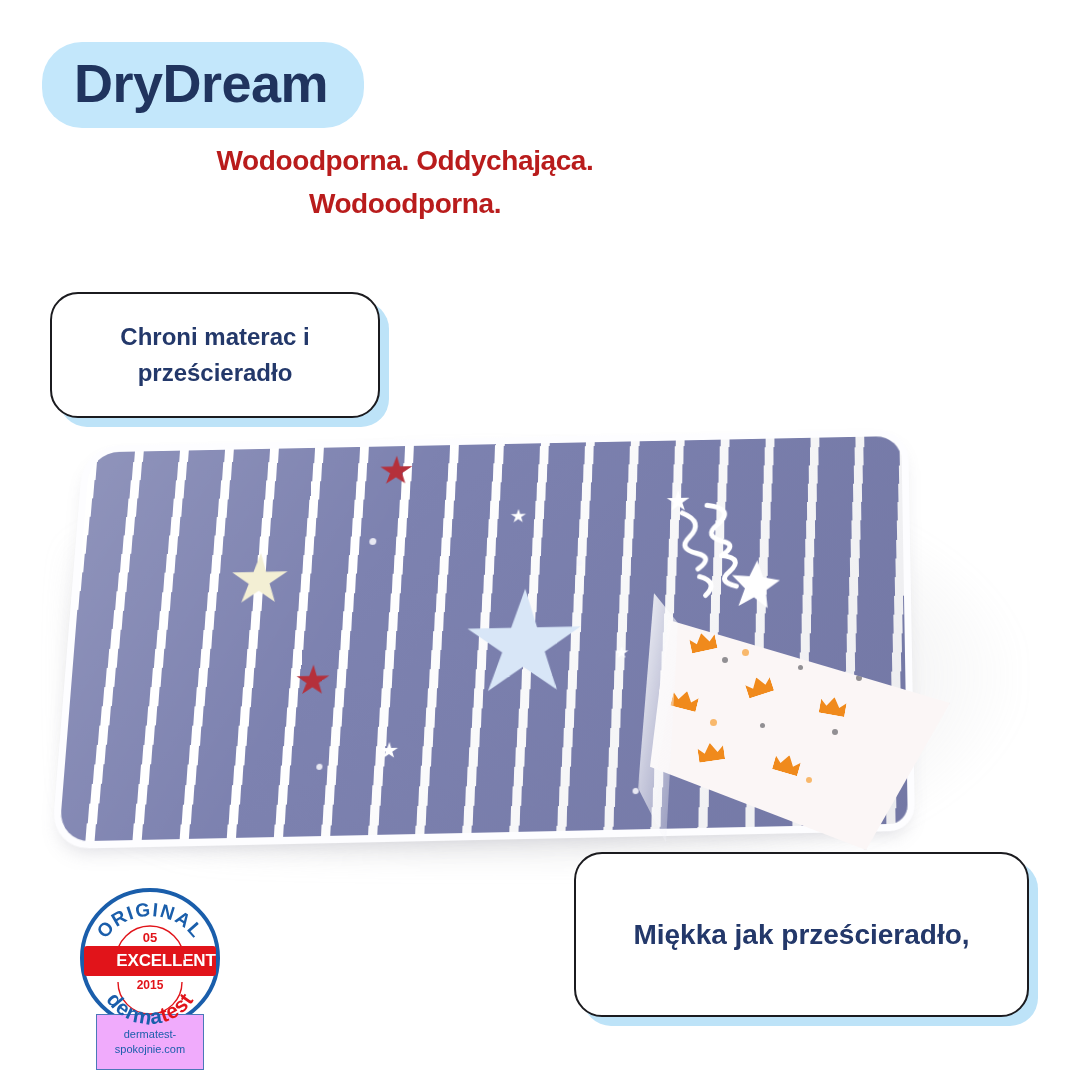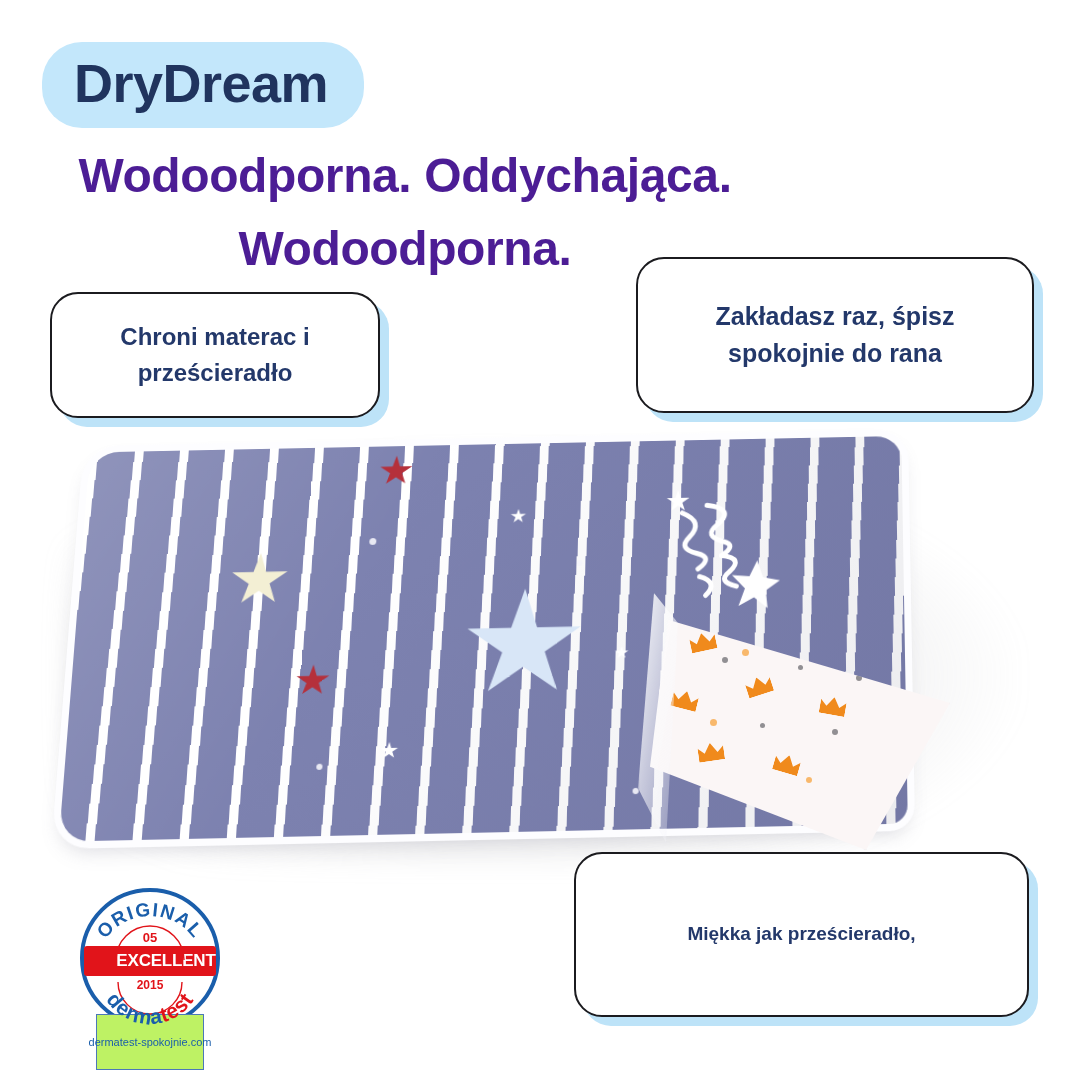--- a/index.html
+++ b/index.html
@@ -34,22 +34,22 @@
     letter-spacing: -0.5px;
   }
 
   
   .headline {
     position: absolute;
     left: 0;
     top: 140px;
     width: 810px;
     text-align: center;
-    color: #4c1d95;
-    font-size: 48px;
+    color: #b91c1c;
+    font-size: 28px;
     font-weight: bold;
     line-height: 1.52;
     letter-spacing: -0.4px;
   }
   .headline-line-2 { display: block; }
 
   
   .callout {
     position: absolute;
     box-sizing: border-box;
@@ -83,21 +83,21 @@
     top: 257px;
     width: 398px;
     height: 156px;
     font-size: 25px;
   }
   #callout-bottom {
     left: 574px;
     top: 852px;
     width: 455px;
     height: 165px;
-    font-size: 19px;
+    font-size: 28px;
   }
 
   
   #product {
     position: absolute;
     left: 40px;
     top: 425px;
     width: 1010px;
     height: 440px;
   }
@@ -268,23 +268,24 @@
     color: #e1141a;
     z-index: 3;
   }
   .seal-url-box {
     position: absolute;
     left: 24px;
     top: 126px;
     width: 108px;
     height: 56px;
     border: 1px solid #4b78b8;
-    background: #bef264;
+    background: #f0abfc;
     box-sizing: border-box;
     display: flex;
+    flex-direction: column;
     align-items: center;
     justify-content: center;
     z-index: 2;
   }
   .seal-url-line {
     font-size: 11px;
     color: #1a5eab;
     line-height: 1.35;
   }
   .seal-svg { position: absolute; left: 0; top: 0; z-index: 4; }
@@ -355,26 +356,20 @@
     </div>
   </div>
 
   <div class="callout" id="callout-left">
     <span class="callout-text">
       <span>Chroni materac i</span><br>
       <span>prześcieradło</span>
     </span>
   </div>
 
-  <div class="callout" id="callout-right">
-    <span class="callout-text">
-      <span>Zakładasz raz, śpisz</span><br>
-      <span>spokojnie do rana</span>
-    </span>
-  </div>
 
   <div class="callout" id="callout-bottom">
     <span class="callout-text">
       <span>Miękka jak prześcieradło,</span><br>
     </span>
   </div>
 
   <div id="seal">
     <div class="seal-circle"></div>
 

